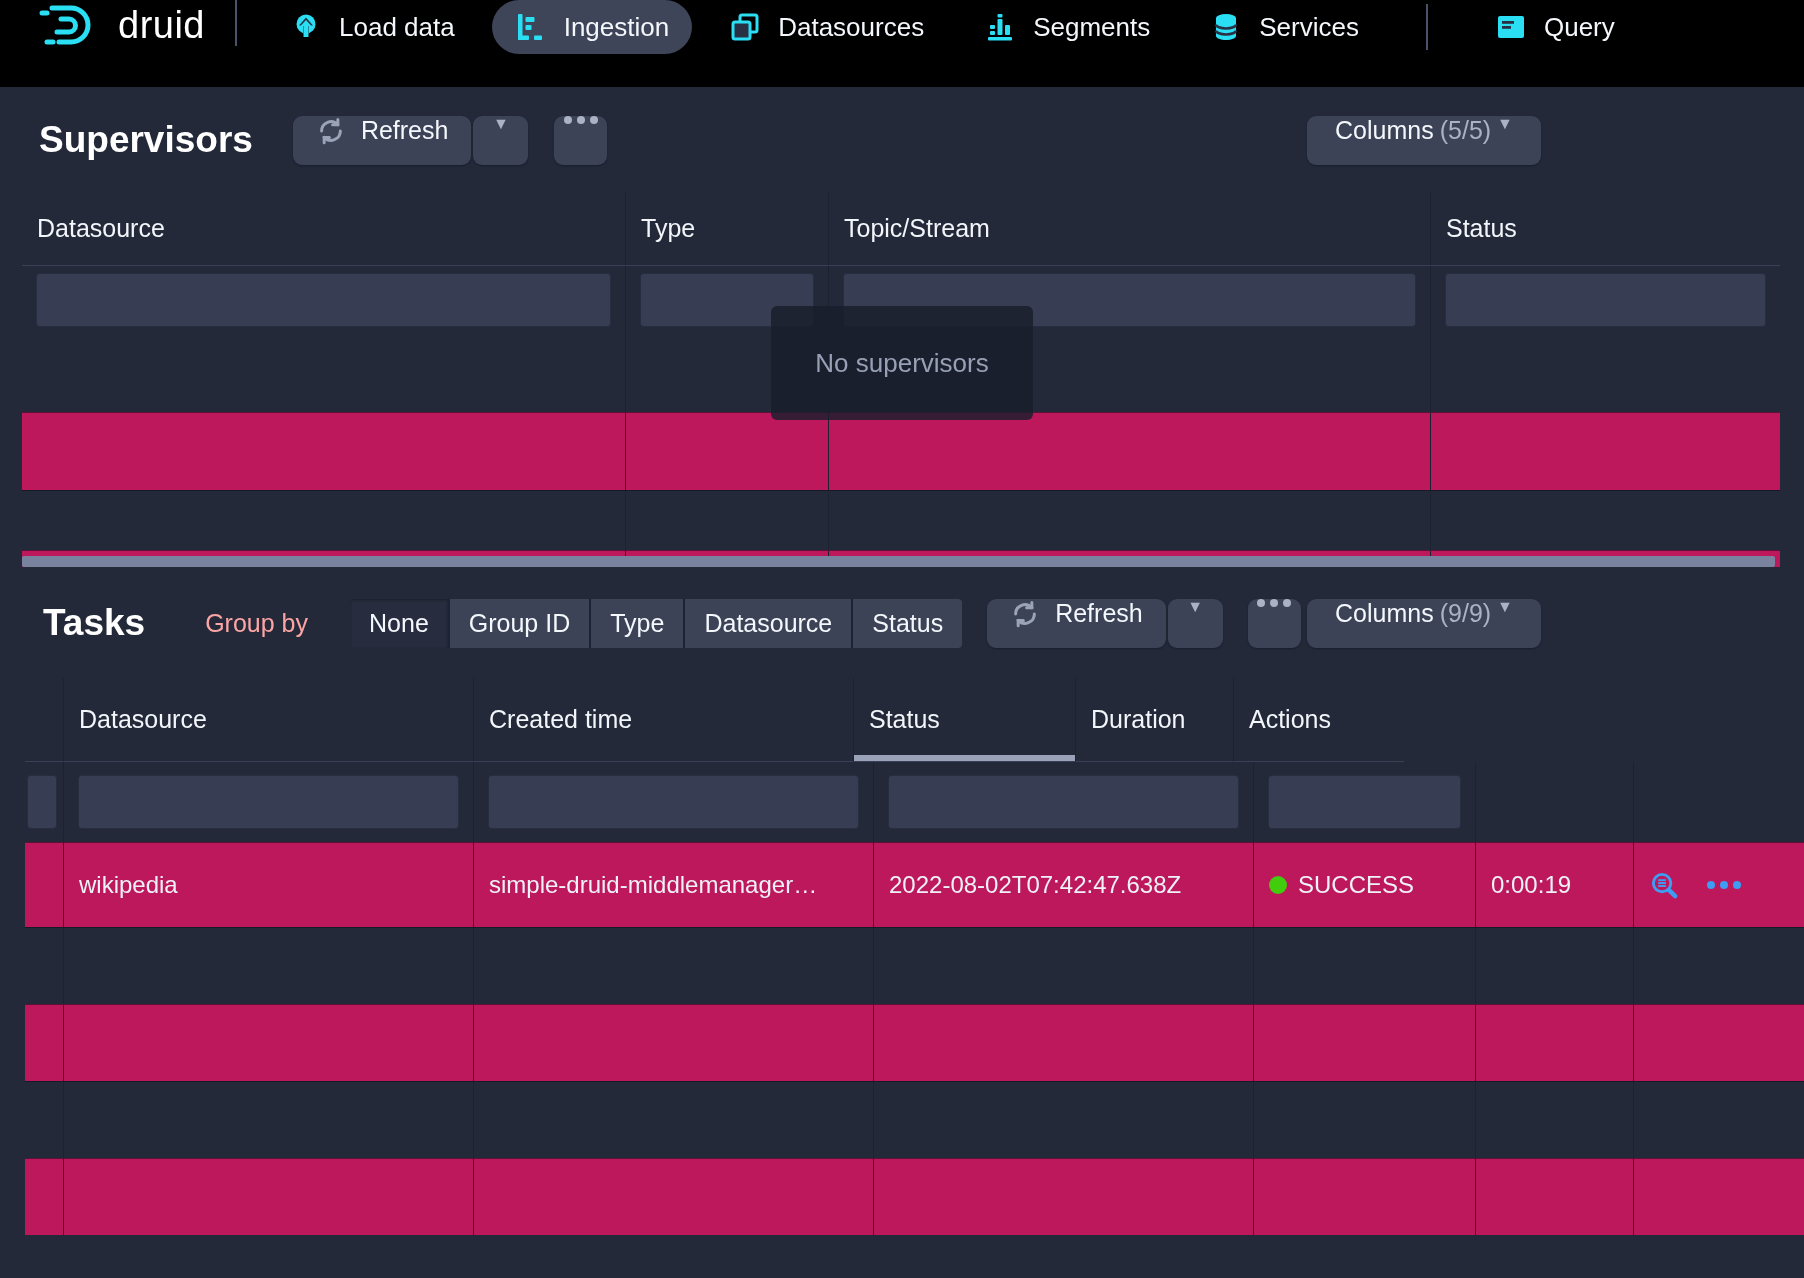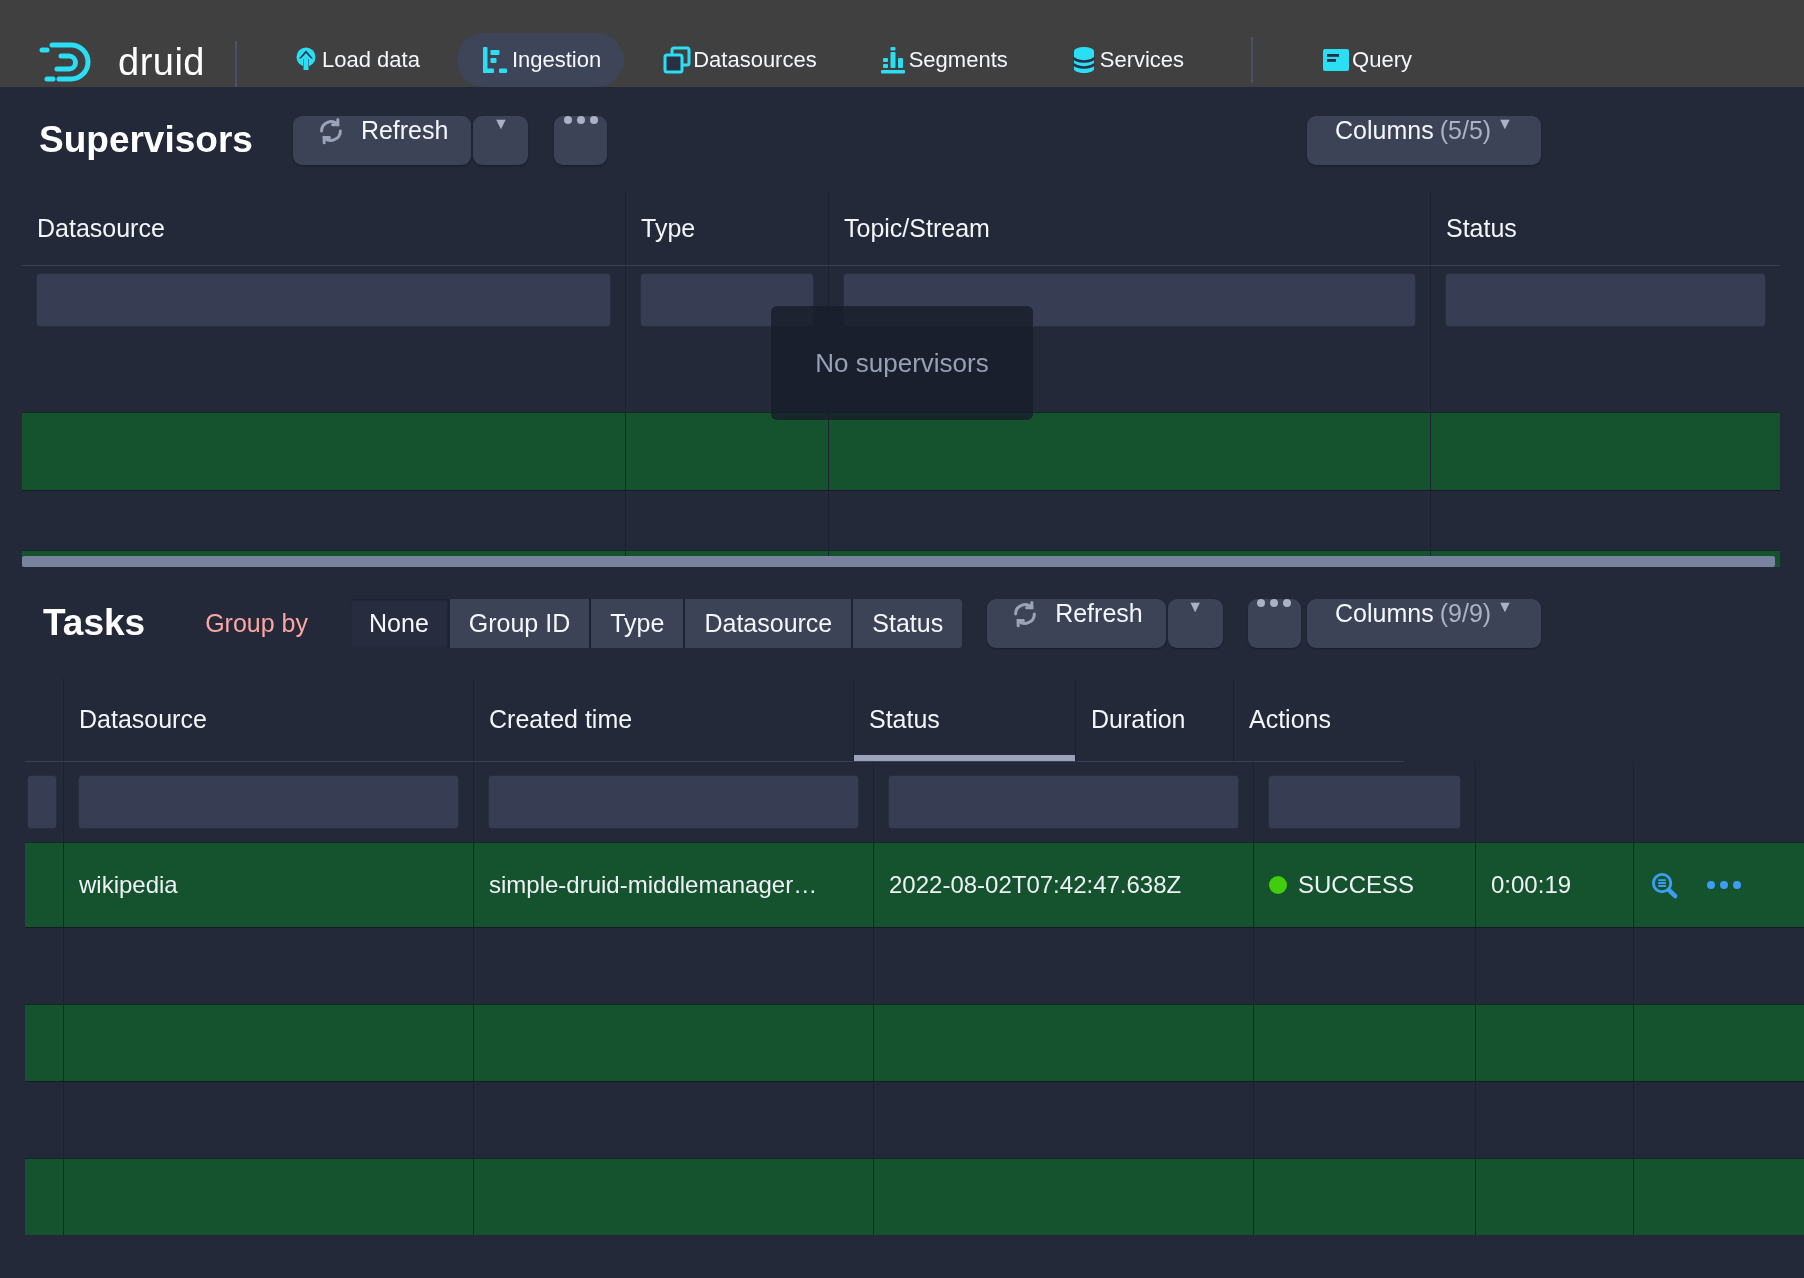--- a/index.html
+++ b/index.html
@@ -2,26 +2,26 @@
 <html><head>
 <meta charset="utf-8">
 <style>
   * { box-sizing: border-box; margin: 0; padding: 0; }
   html,body { width:1804px; height:1278px; }
   body {
     background:#232939; color:#f4f7fb; overflow:hidden; position:relative;
     font-family:"Liberation Sans","DejaVu Sans",sans-serif;
   }
   
-  .nav { height:87px; background:#404040; display:flex; align-items:flex-end; padding-left:38px; }
+  .nav { height:87px; background:#000000; display:flex; align-items:flex-start; padding-left:38px; }
   .logo { display:flex; align-items:center; gap:14px; }
   .logo-text { font-size:38px; color:#ffffff; letter-spacing:.5px; }
   .nav-sep { width:2px; height:46px; background:#4a5168; margin:0 30px; flex:none; }
   .nav-items { display:flex; align-items:center; gap:14px; }
-  .nav-item { display:flex; align-items:center; font-size:22px; padding:11px 23px; border-radius:28px; cursor:pointer; white-space:nowrap; }
+  .nav-item { display:flex; align-items:center; gap:17px; font-size:26px; padding:11px 23px; border-radius:28px; cursor:pointer; white-space:nowrap; }
   .nav-item.active { background:#3f4559; }
   .nav-icon { width:32px; height:32px; flex:none; }
   
   .section-bar { display:flex; align-items:center; position:relative; height:50px; }
   .sup-bar { margin:28px 0 0 26px; }
   .tasks-bar { margin:31px 0 0 30px; }
   .title { font-size:37px; font-weight:700; color:#ffffff;margin-left:13px; }
   .btn { background:#3c4357; border-radius:9px; height:49px; display:inline-flex; align-items:flex-start; gap:15px;
          padding:0 23px; font-size:25px; color:#f4f7fb; box-shadow:0 1px 2px rgba(14,17,26,.45); cursor:pointer; white-space:nowrap; }
   .caret { color:#aab2c4; font-size:16px; line-height:1; }
@@ -38,21 +38,21 @@
   .seg-btn.active { background:#272d3e; box-shadow:inset 0 1px 3px rgba(0,0,0,.35); }
   .tasks-refresh { margin-left:25px; }
   .tasks-more { margin-left:25px; }
   
   .trow { display:flex; }
   .cell { display:flex; align-items:center; padding:0 15px; flex:none; overflow:hidden; }
   .bl { border-left:1px solid #1d2232; }
   .bt { border-top:1px solid rgba(10,14,24,.55); }
   .head-cell { font-size:25px; color:#f2f5f9; border-bottom:1px solid #3a4156; position:relative; }
   .filter-box { background:#373e54; border-radius:4px; height:54px; width:100%; box-shadow:inset 0 0 0 1px rgba(12,16,26,.35); }
-  .lt { background:#14532d; }
+  .lt { background:#be185d; }
   .cell-text { font-size:24px; color:#eef1f6; white-space:nowrap; overflow:hidden; text-overflow:ellipsis; }
   
   .sup-table { position:relative; margin:27px 0 0 22px; width:1758px; }
   .s-c1{width:603px}.s-c2{width:203px}.s-c3{width:602px}.s-c4{width:350px}
   .sup-head .cell{height:74px}
   .sup-filter .cell{height:68px; padding:0 14px 0 14px;}
   .sup-row{height:78px}
   .sup-row3{height:60px}
   .sliver{height:17px}
   .sup-scrollbar{position:absolute; left:0; bottom:0; width:1753px; height:11px; background:#79829f; border-radius:2px;}

